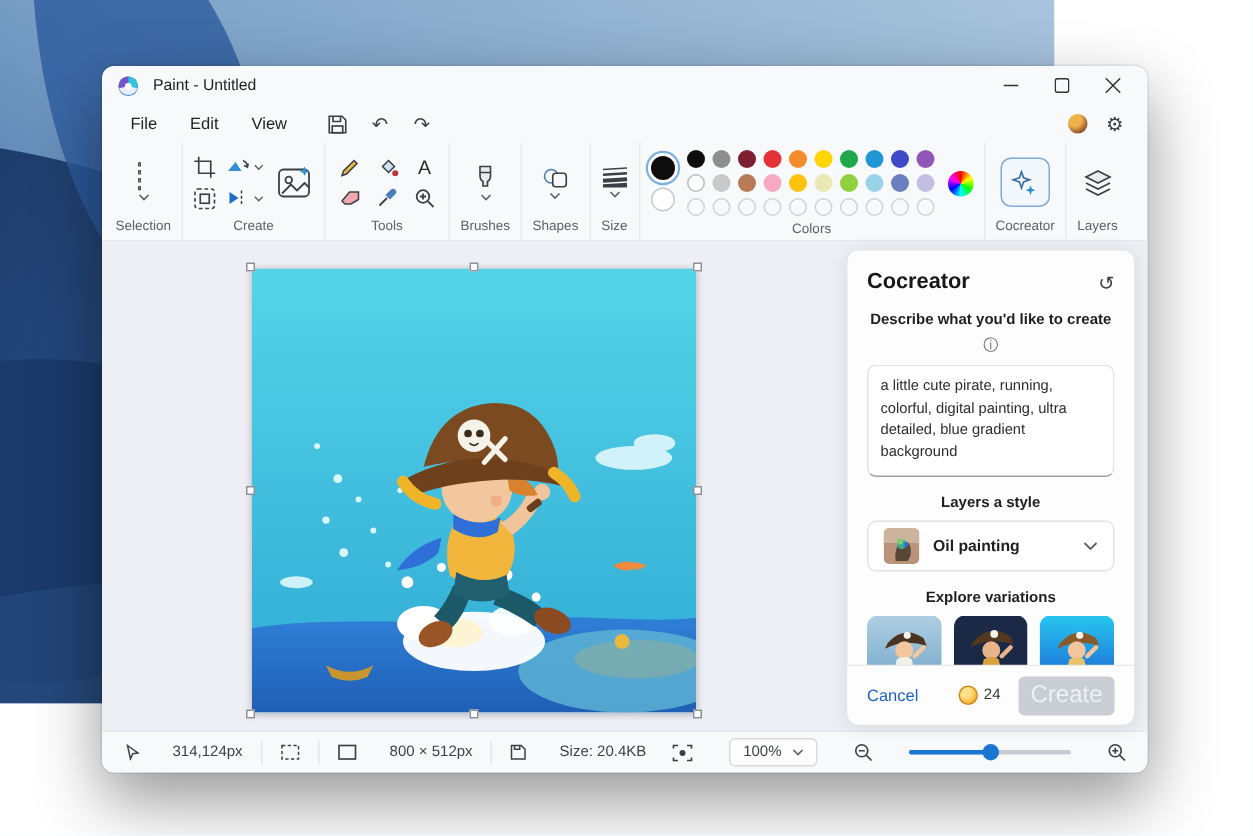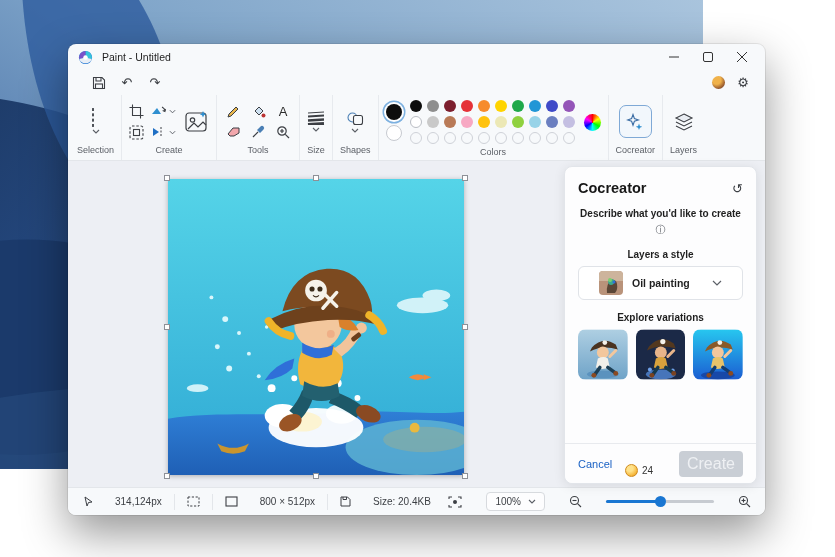--- a/index.html
+++ b/index.html
@@ -72,32 +72,32 @@
     background:#fdfdfe; border:1px solid #e2e5ea; border-radius:8px;
     box-shadow:0 2px 12px rgba(0,0,0,.09); padding:13px 13px 44px; }
   .panel-head { display:flex; align-items:center; justify-content:space-between; }
   .panel-title { font-size:14.5px; font-weight:700; color:#171717; }
   .hist { font-size:13px; color:#3c3f44; }
   .p-label { font-size:10px; font-weight:700; color:#1f1f1f; margin:12px 0 6px; display:flex; align-items:center; gap:4px;flex-direction:column; }
   .info { font-weight:400; color:#5c6067; font-size:10px; }
   .prompt-box { background:#fff; border:1px solid #e0e3e8; border-bottom:1.4px solid #9aa0a8;
     border-radius:6px; padding:7px 8px; font-size:9.8px; line-height:1.5; color:#2c2c2c; }
   .style-dd { height:34px; background:#fff; border:1px solid #e0e3e8; border-radius:6px;
-    display:flex; align-items:center; gap:9px; padding:0 20px; }
+    display:flex; align-items:center; gap:9px; padding:0 10px; }
   .style-thumb { width:24px; height:24px; border-radius:4px; overflow:hidden; flex:0 0 auto; }
   .style-name { font-size:10.5px; font-weight:600; color:#1f1f1f; }
   .style-dd .chev { margin:0 0 0 auto; }
   .variations { display:flex; gap:8px; margin-top:2px; }
   .var-thumb { width:51px; height:51px; border-radius:8px; overflow:hidden; }
   .var-thumb svg { display:block; width:100%; height:100%; }
   .panel-footer { position:absolute; left:0; right:0; bottom:0; height:40px;
     border-top:1px solid #e8eaee; display:flex; align-items:center; padding:0 13px;
     border-radius:0 0 8px 8px; background:#fdfdfe; }
   .cancel { color:#1b62c4; font-size:11px; }
-  .footer-right { margin-left:auto; display:flex; align-items:flex-end; gap:26px; }
+  .footer-right { margin-left:auto; display:flex; align-items:center; gap:12px; }
   .credits { display:flex; align-items:center; gap:4px; font-size:10px; color:#333; }
   .coin { width:13px; height:13px; border-radius:50%;
     background:radial-gradient(circle at 35% 30%, #ffe28a 0 30%, #f6b73c 70%, #d98f1f 100%);
     border:1px solid #cf8a1e; }
   .create-btn { width:64px; height:26px; border-radius:4px; background:#c9ced5; color:#eef0f3;
     font-size:16px; display:flex; align-items:center; justify-content:center; }
 
   
   .statusbar { height:28px; background:#f7f9fb; border-top:1px solid #e3e6ea;
     display:flex; align-items:center; font-size:10px; color:#3c3f44; flex:0 0 auto; padding:0 4px; }
@@ -167,20 +167,25 @@
         </span>
         <span class="win-btn">
           <svg class="ic" width="10" height="10" viewBox="0 0 10 10">
               <path d="M0,0 L10,10 M10,0 L0,10" stroke="#333" stroke-width="1"></path>
             </svg>
         </span>
       </div>
     </div>
 
     <div class="menubar">
+      <span style="display:flex">
+          <span class="menu-item">File</span>
+          <span class="menu-item">Edit</span>
+          <span class="menu-item">View</span>
+        </span>
       <span class="mb-icon" style="margin-left:10px">
         <svg class="ic" width="14" height="14" viewBox="0 0 14 14" fill="none" stroke="#3c3f44" stroke-width="1.1">
           <path d="M1.5,1.5 h8.5 l2.5,2.5 v8.5 h-11 Z"></path>
             <path d="M4,1.5 v3.5 h5 v-3.5"></path>
             <rect x="3.5" y="8" width="7" height="4.5"></rect>
         </svg>
       </span>
       <span class="mb-icon">↶</span>
       <span class="mb-icon">↷</span>
       <div class="mb-right">
@@ -268,51 +273,65 @@
             <circle cx="6" cy="6" r="4.2"></circle>
                 <line x1="9.3" y1="9.3" x2="13" y2="13"></line>
                 <line x1="4" y1="6" x2="8" y2="6"></line>
                 <line x1="6" y1="4" x2="6" y2="8"></line>
           </svg>
         </div>
           </div>
         <span class="rlabel">Tools</span>
       </div>
 
+      <div class="rgroup">
+        <div class="ricons">
+            <div>
+          <svg class="ic" width="15" height="17" viewBox="0 0 15 17" fill="none" stroke="#3c3f44" stroke-width="1.1">
+            <path d="M4,1 h7 v6 q0,3 -2,4 v3 h-3 v-3 q-2,-1 -2,-4 Z" fill="#e9edf2"></path>
+            <path d="M4,5 h7" stroke-width="1"></path>
+          </svg>
+          <svg class="chev" width="8" height="5" viewBox="0 0 8 5">
+                <polyline points="1,1 4,4 7,1" fill="none" stroke="#5c6067" stroke-width="1.1"></polyline>
+              </svg>
+        </div>
+          </div>
+        <span class="rlabel">Brushes</span>
+      </div>
+
+      <div class="rgroup">
+        <div class="ricons">
+            <div>
+          <svg class="ic" width="19" height="15" viewBox="0 0 19 15" fill="none" stroke="#3c3f44" stroke-width="1.1">
+            <circle cx="6.5" cy="6.5" r="4.5" stroke="#4a7fb5"></circle>
+            <rect x="7.5" y="4.5" width="9" height="9" rx="2" fill="#f7f9fb"></rect>
+          </svg>
+          <svg class="chev" width="8" height="5" viewBox="0 0 8 5">
+                <polyline points="1,1 4,4 7,1" fill="none" stroke="#5c6067" stroke-width="1.1"></polyline>
+              </svg>
+        </div>
+          </div>
+        <span class="rlabel">Shapes</span>
+      </div>
 
       <div class="rgroup">
         <div class="ricons">
             <div>
           <svg class="ic" width="18" height="14" viewBox="0 0 18 14" stroke="#3c3f44">
             <line x1="1" y1="2" x2="17" y2="1" stroke-width="1"></line>
             <line x1="1" y1="5.5" x2="17" y2="4.5" stroke-width="1.8"></line>
             <line x1="1" y1="9.5" x2="17" y2="8.5" stroke-width="2.6"></line>
             <line x1="1" y1="13.5" x2="17" y2="12.5" stroke-width="3.2"></line>
           </svg>
           <svg class="chev" width="8" height="5" viewBox="0 0 8 5">
                 <polyline points="1,1 4,4 7,1" fill="none" stroke="#5c6067" stroke-width="1.1"></polyline>
               </svg>
         </div>
           </div>
         <span class="rlabel">Size</span>
-      </div>
-
-      <div class="rgroup">
-        <div class="ricons">
-            <div>
-          <svg class="ic" width="19" height="15" viewBox="0 0 19 15" fill="none" stroke="#3c3f44" stroke-width="1.1">
-            <circle cx="6.5" cy="6.5" r="4.5" stroke="#4a7fb5"></circle>
-            <rect x="7.5" y="4.5" width="9" height="9" rx="2" fill="#f7f9fb"></rect>
-          </svg>
-          <svg class="chev" width="8" height="5" viewBox="0 0 8 5">
-                <polyline points="1,1 4,4 7,1" fill="none" stroke="#5c6067" stroke-width="1.1"></polyline>
-              </svg>
-        </div>
-          </div>
-        <span class="rlabel">Shapes</span>
       </div>
 
       <div class="rgroup">
         <div class="ricons colors-wrap">
           <div class="fgbg">
             <span class="fg"></span>
             <span class="bg"></span>
           </div>
           <div class="palette">
               <span class="swatch" style="background: rgb(13, 13, 13);"></span>
@@ -467,20 +486,21 @@
       <div class="panel">
         <div class="panel-head">
           <span class="panel-title">Cocreator</span>
           <span class="hist">↺</span>
         </div>
 
         <div class="p-label">
           <span>Describe what you'd like to create</span>
           <span class="info">ⓘ</span>
         </div>
+        <div class="prompt-box">a little cute pirate, running, colorful, digital painting, ultra detailed, blue gradient background</div>
 
         <div class="p-label">Layers a style</div>
         <div class="style-dd">
           <span class="style-thumb">
             <svg viewBox="0 0 24 24" width="24" height="24">
               <rect width="24" height="24" fill="#b9937a"></rect>
               <rect width="24" height="10" fill="#cdb49c"></rect>
               <path d="M8,22 q-1,-9 4,-13 q5,-1 6,4 q1,6 -2,9 Z" fill="#5a4636"></path>
               <path d="M9,10 q4,-4 7,0 q-1,4 -4,4 q-3,0 -3,-4 Z" fill="#3aa98f"></path>
               <circle cx="11" cy="9" r="2" fill="#7ccf6e"></circle>

